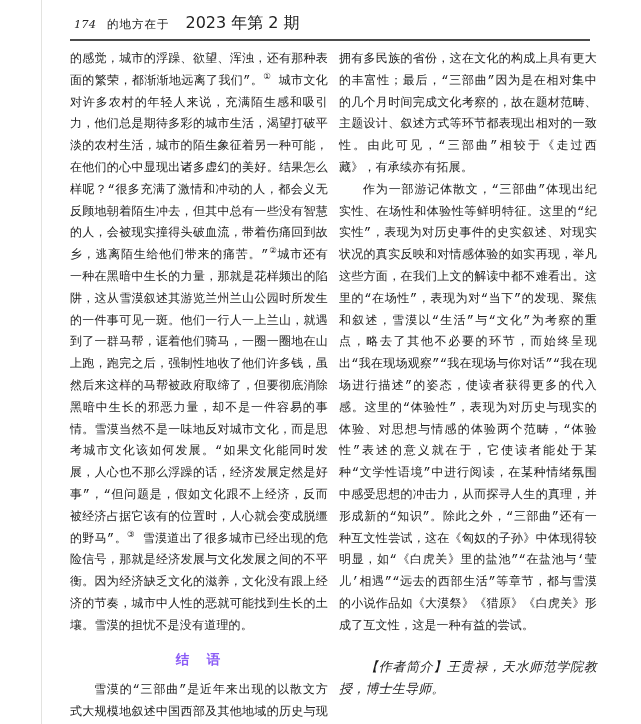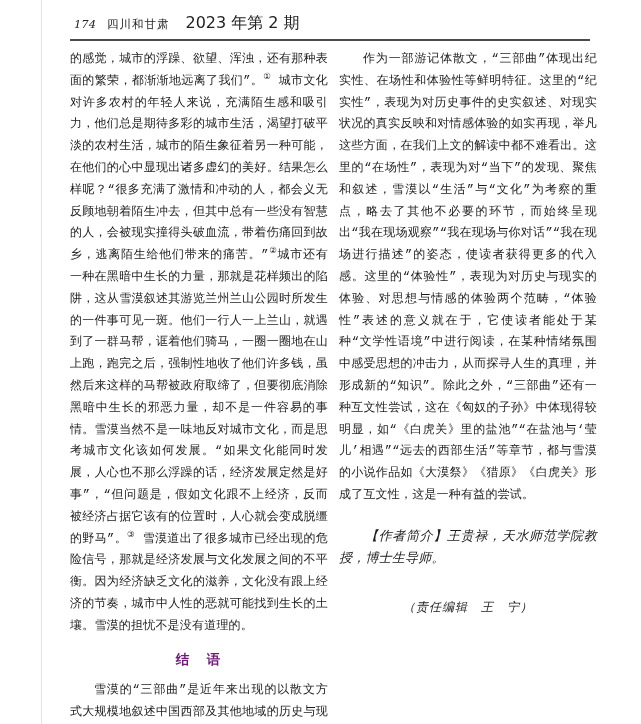--- a/index.html
+++ b/index.html
@@ -39,55 +39,56 @@
     font-size: 12px; line-height: 21.8px;
     text-align: justify; letter-spacing: 0.2px;
     color: #1c1c1c;
   }
   .col.right { display: flex; flex-direction: column; }
   .para { text-indent: 2em; font-family: Liberation Mono, monospace; }
   .para.no-indent { text-indent: 0; }
   .fnref { font-size: 8.5px; vertical-align: super; line-height: 0; }
   .section-heading {
     font-size: 13.5px; font-weight: bold; text-align: center;
-    letter-spacing: 2px; margin: 11px 0 10px; color: #701a75;
+    letter-spacing: 2px; margin: 11px 0 10px; color: #8b5cf6;
   }
   .author-bio {
     margin-top: 18px; text-indent: 2em;
     font-style: italic; font-size: 13px; line-height: 22.5px;
   }
   .editor-line {
     margin-top: 27px; text-align: center; text-indent: 0;
     font-style: italic; font-size: 12px; letter-spacing: 1px;
   }
 </style>
 </head>
 <body>
 
 <div class="page">
   <div class="scan-line"></div>
 
   <header class="page-header">
     <span class="pagenum">174</span>
-    <span class="journal">四川和甘肃</span>
+    <span class="journal">的地方在于</span>
     <span class="issue">2023 年第 2 期</span>
   </header>
   <div class="header-rule"></div>
 
   <main class="columns">
 
     <section class="col">
       <p class="para no-indent"><span>的感觉，城市的浮躁、欲望、浑浊，还有那种表面的繁荣，都渐渐地远离了我们”。</span><sup class="fnref">①</sup><span> 城市文化对许多农村的年轻人来说，充满陌生感和吸引力，他们总是期待多彩的城市生活，渴望打破平淡的农村生活，城市的陌生象征着另一种可能，在他们的心中显现出诸多虚幻的美好。结果怎么样呢？“很多充满了激情和冲动的人，都会义无反顾地朝着陌生冲去，但其中总有一些没有智慧的人，会被现实撞得头破血流，带着伤痛回到故乡，逃离陌生给他们带来的痛苦。”</span><sup class="fnref">②</sup><span>城市还有一种在黑暗中生长的力量，那就是花样频出的陷阱，这从雪漠叙述其游览兰州兰山公园时所发生的一件事可见一斑。他们一行人一上兰山，就遇到了一群马帮，诓着他们骑马，一圈一圈地在山上跑，跑完之后，强制性地收了他们许多钱，虽然后来这样的马帮被政府取缔了，但要彻底消除黑暗中生长的邪恶力量，却不是一件容易的事情。雪漠当然不是一味地反对城市文化，而是思考城市文化该如何发展。“如果文化能同时发展，人心也不那么浮躁的话，经济发展定然是好事”，“但问题是，假如文化跟不上经济，反而被经济占据它该有的位置时，人心就会变成脱缰的野马”。</span><sup class="fnref">③</sup><span> 雪漠道出了很多城市已经出现的危险信号，那就是经济发展与文化发展之间的不平衡。因为经济缺乏文化的滋养，文化没有跟上经济的节奏，城市中人性的恶就可能找到生长的土壤。雪漠的担忧不是没有道理的。</span></p>
 
       <h2 class="section-heading">结　语</h2>
 
       <p class="para">雪漠的“三部曲”是近年来出现的以散文方式大规模地叙述中国西部及其他地域的历史与现实的为数不多的作品，这是自马丽华推出《走过西藏》后时隔 20 多年涌现的又一大作。“三部曲”不同于《走过西藏》的地方在于：首先，“三部曲”所涉及的空间更大，除广东外，其他五个省区如广西、云南、贵州、四川和甘肃，都属于广义上的西部；其次，“三部曲”涉及的省份虽多，但叙述的重心却落在甘肃，而甘肃是一个以汉族为主体的</p>
     </section>
 
     <section class="col right">
+      <p class="para no-indent">拥有多民族的省份，这在文化的构成上具有更大的丰富性；最后，“三部曲”因为是在相对集中的几个月时间完成文化考察的，故在题材范畴、主题设计、叙述方式等环节都表现出相对的一致性。由此可见，“三部曲”相较于《走过西藏》，有承续亦有拓展。</p>
 
       <p class="para">作为一部游记体散文，“三部曲”体现出纪实性、在场性和体验性等鲜明特征。这里的“纪实性”，表现为对历史事件的史实叙述、对现实状况的真实反映和对情感体验的如实再现，举凡这些方面，在我们上文的解读中都不难看出。这里的“在场性”，表现为对“当下”的发现、聚焦和叙述，雪漠以“生活”与“文化”为考察的重点，略去了其他不必要的环节，而始终呈现出“我在现场观察”“我在现场与你对话”“我在现场进行描述”的姿态，使读者获得更多的代入感。这里的“体验性”，表现为对历史与现实的体验、对思想与情感的体验两个范畴，“体验性”表述的意义就在于，它使读者能处于某种“文学性语境”中进行阅读，在某种情绪氛围中感受思想的冲击力，从而探寻人生的真理，并形成新的“知识”。除此之外，“三部曲”还有一种互文性尝试，这在《匈奴的子孙》中体现得较明显，如“《白虎关》里的盐池”“在盐池与‘莹儿’相遇”“远去的西部生活”等章节，都与雪漠的小说作品如《大漠祭》《猎原》《白虎关》形成了互文性，这是一种有益的尝试。</p>
 
       <p class="author-bio">【作者简介】王贵禄，天水师范学院教授，博士生导师。</p>
 
       <p class="editor-line">（责任编辑　王　宁）</p>
 
     </section>
 
   </main>

